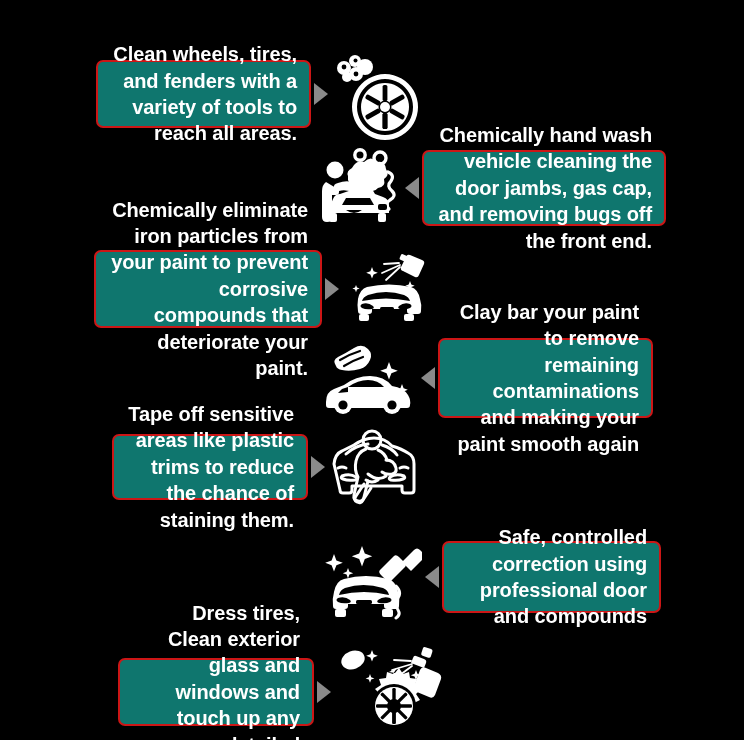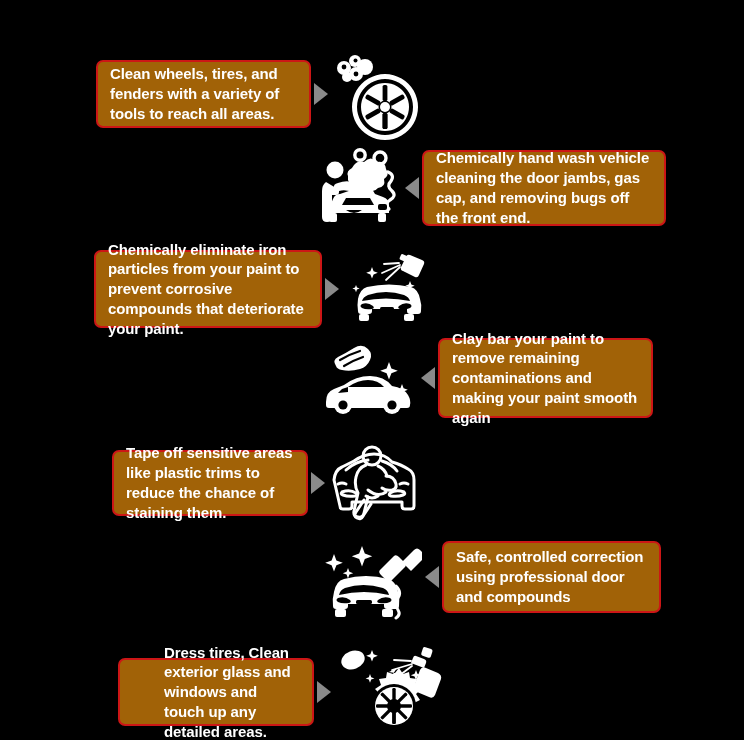--- a/index.html
+++ b/index.html
@@ -25,28 +25,28 @@
     align-items: center;
   }
   .step.left {
     flex-direction: row;
   }
   .step.right {
     flex-direction: row;
   }
   .callout {
     box-sizing: border-box;
-    background: #a16207;
+    background: #0f766e;
     border: 2px solid #cc1616;
     border-radius: 7px;
     color: #ffffff;
     font-weight: bold;
-    font-size: 15px;
+    font-size: 20px;
     line-height: 1.32;
-    text-align: left;
+    text-align: right;
     padding: 11px 12px;
     letter-spacing: -0.1px;
     display: flex;
     align-items: center;
     justify-content: center;
   }
   .arrow {
     width: 0;
     height: 0;
     flex: 0 0 auto;
@@ -85,21 +85,21 @@
   #step-2 .icon-slot { width: 86px; height: 84px; }
 
   #step-3 { left: 94px;  top: 250px; }
   #step-3 .callout { width: 228px; height: 78px; }
   #step-3 .icon-slot { width: 94px; height: 76px; }
 
   #step-4 { left: 318px; top: 338px; }
   #step-4 .callout { width: 215px; height: 80px; }
   #step-4 .icon-slot { width: 100px; height: 76px; }
 
-  #step-5 { left: 112px; top: 440px; }
+  #step-5 { left: 112px; top: 424px; }
   #step-5 .callout { width: 196px; height: 66px; }
   #step-5 .icon-slot { width: 90px; height: 86px; }
 
   #step-6 { left: 322px; top: 534px; }
   #step-6 .callout { width: 219px; height: 72px; }
   #step-6 .icon-slot { width: 100px; height: 86px; }
 
   #step-7 { left: 118px; top: 644px; }
   #step-7 .callout { width: 196px; height: 68px; padding-left: 44px; }
   #step-7 .icon-slot { width: 110px; height: 96px; }

